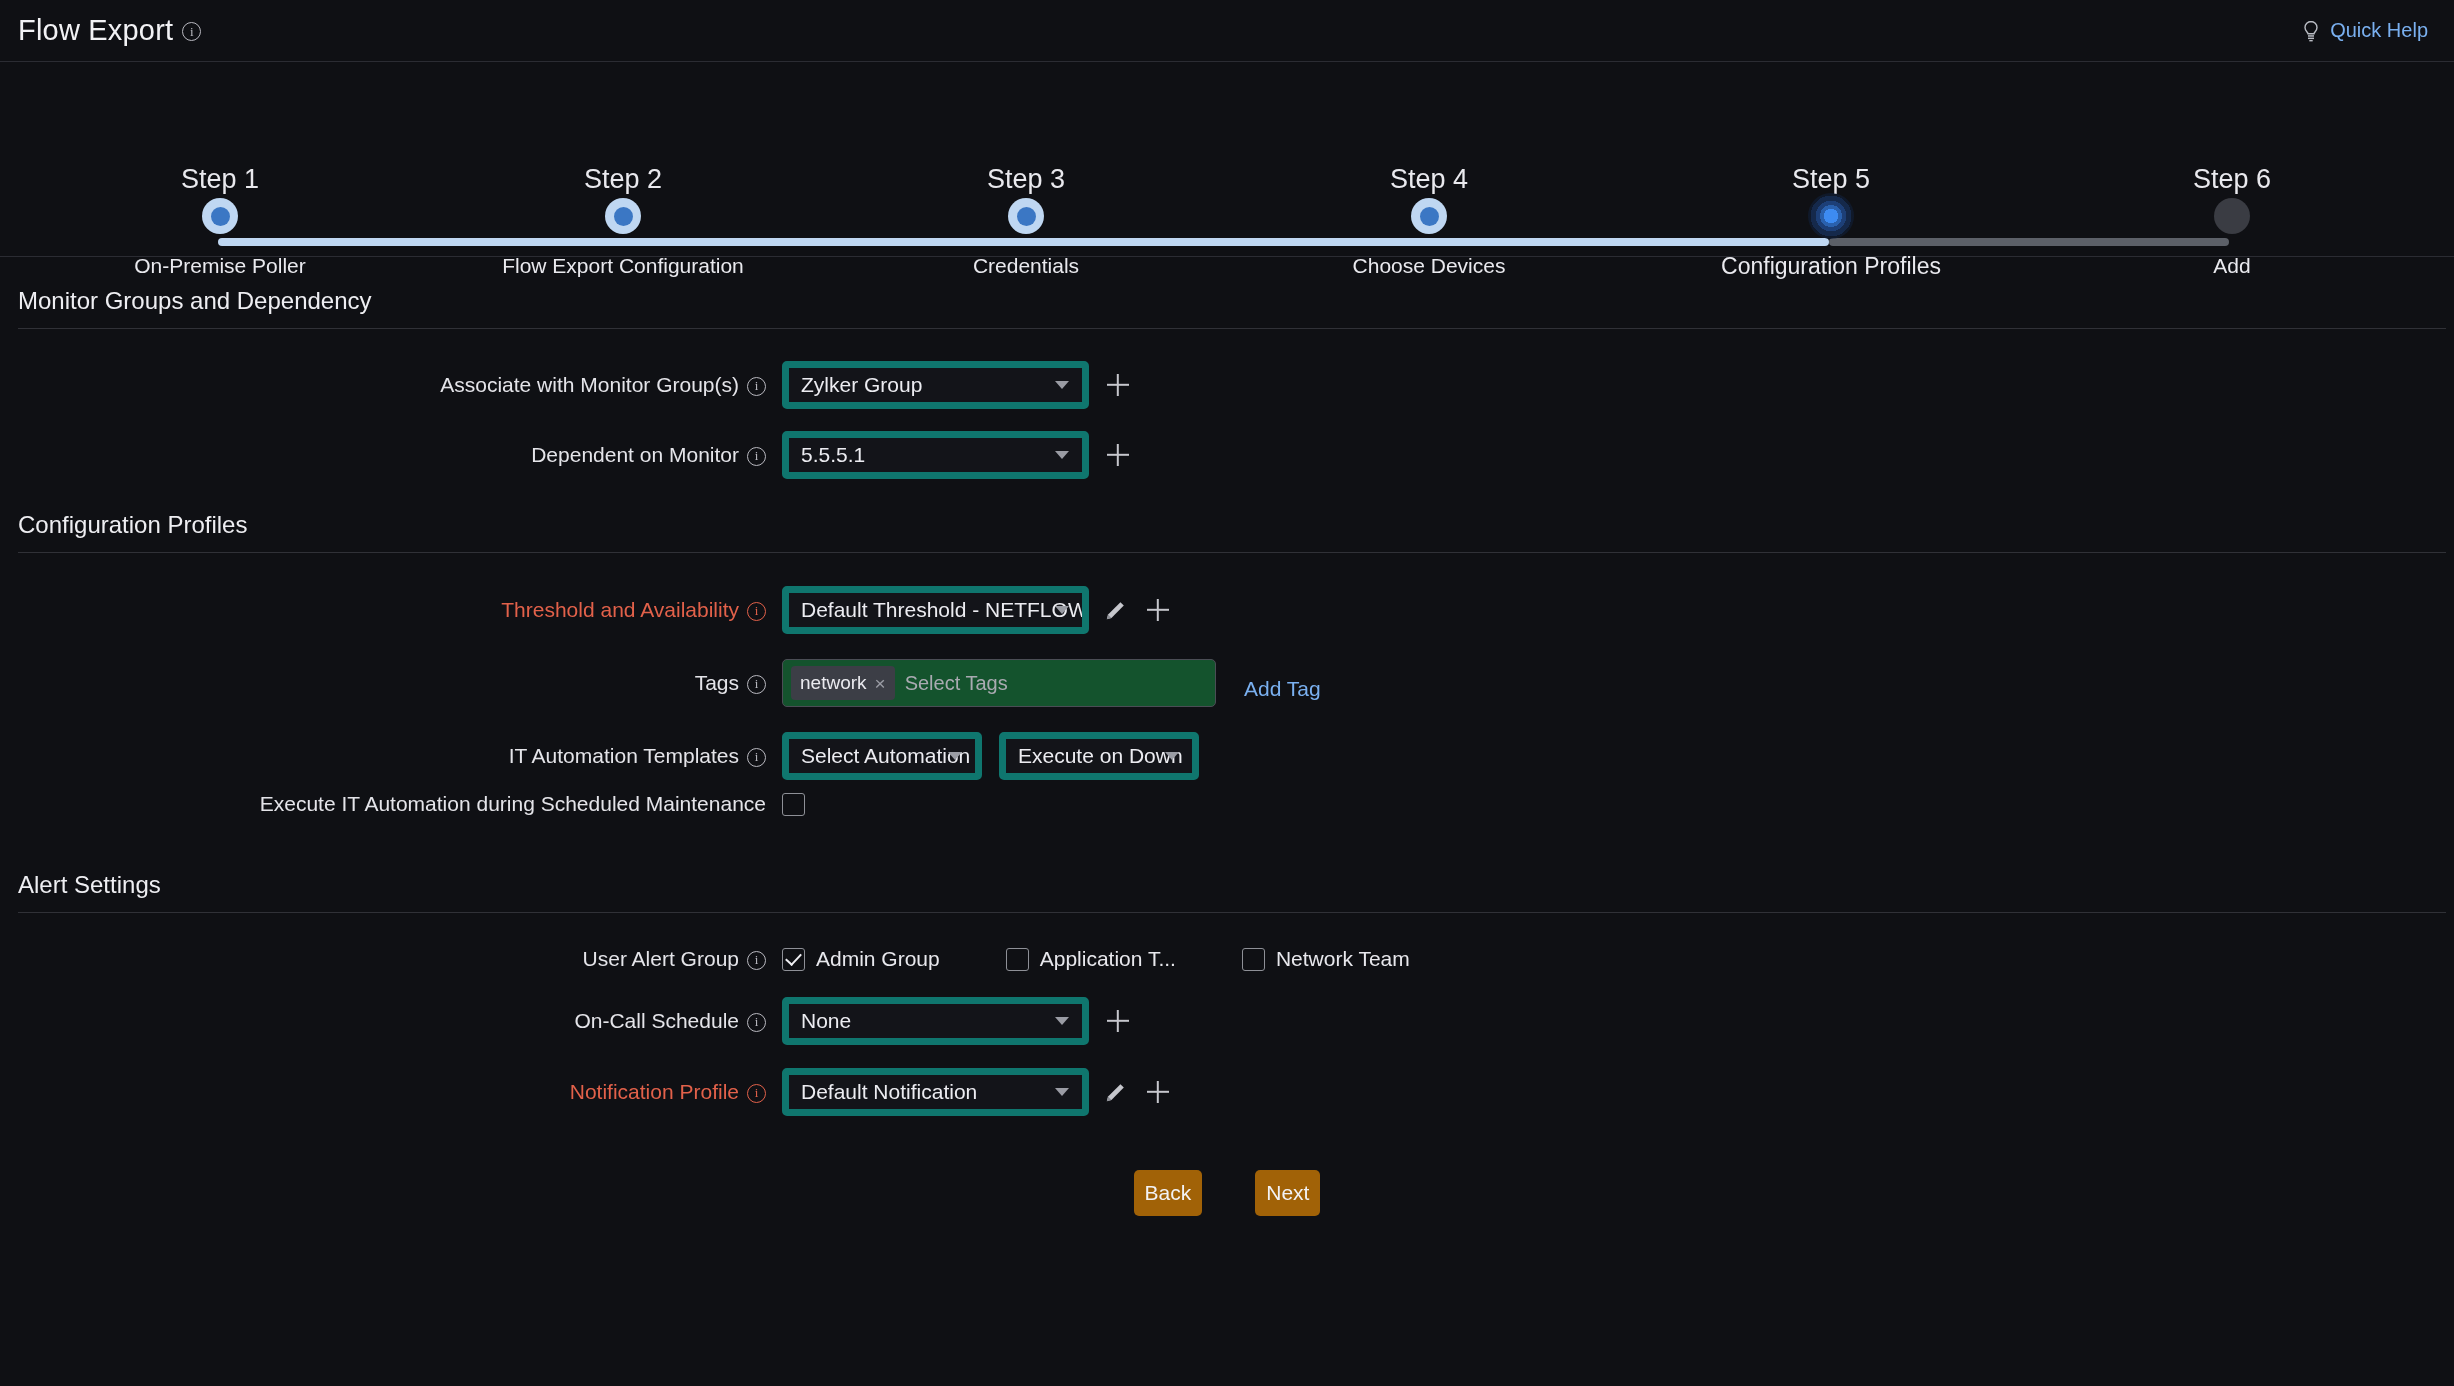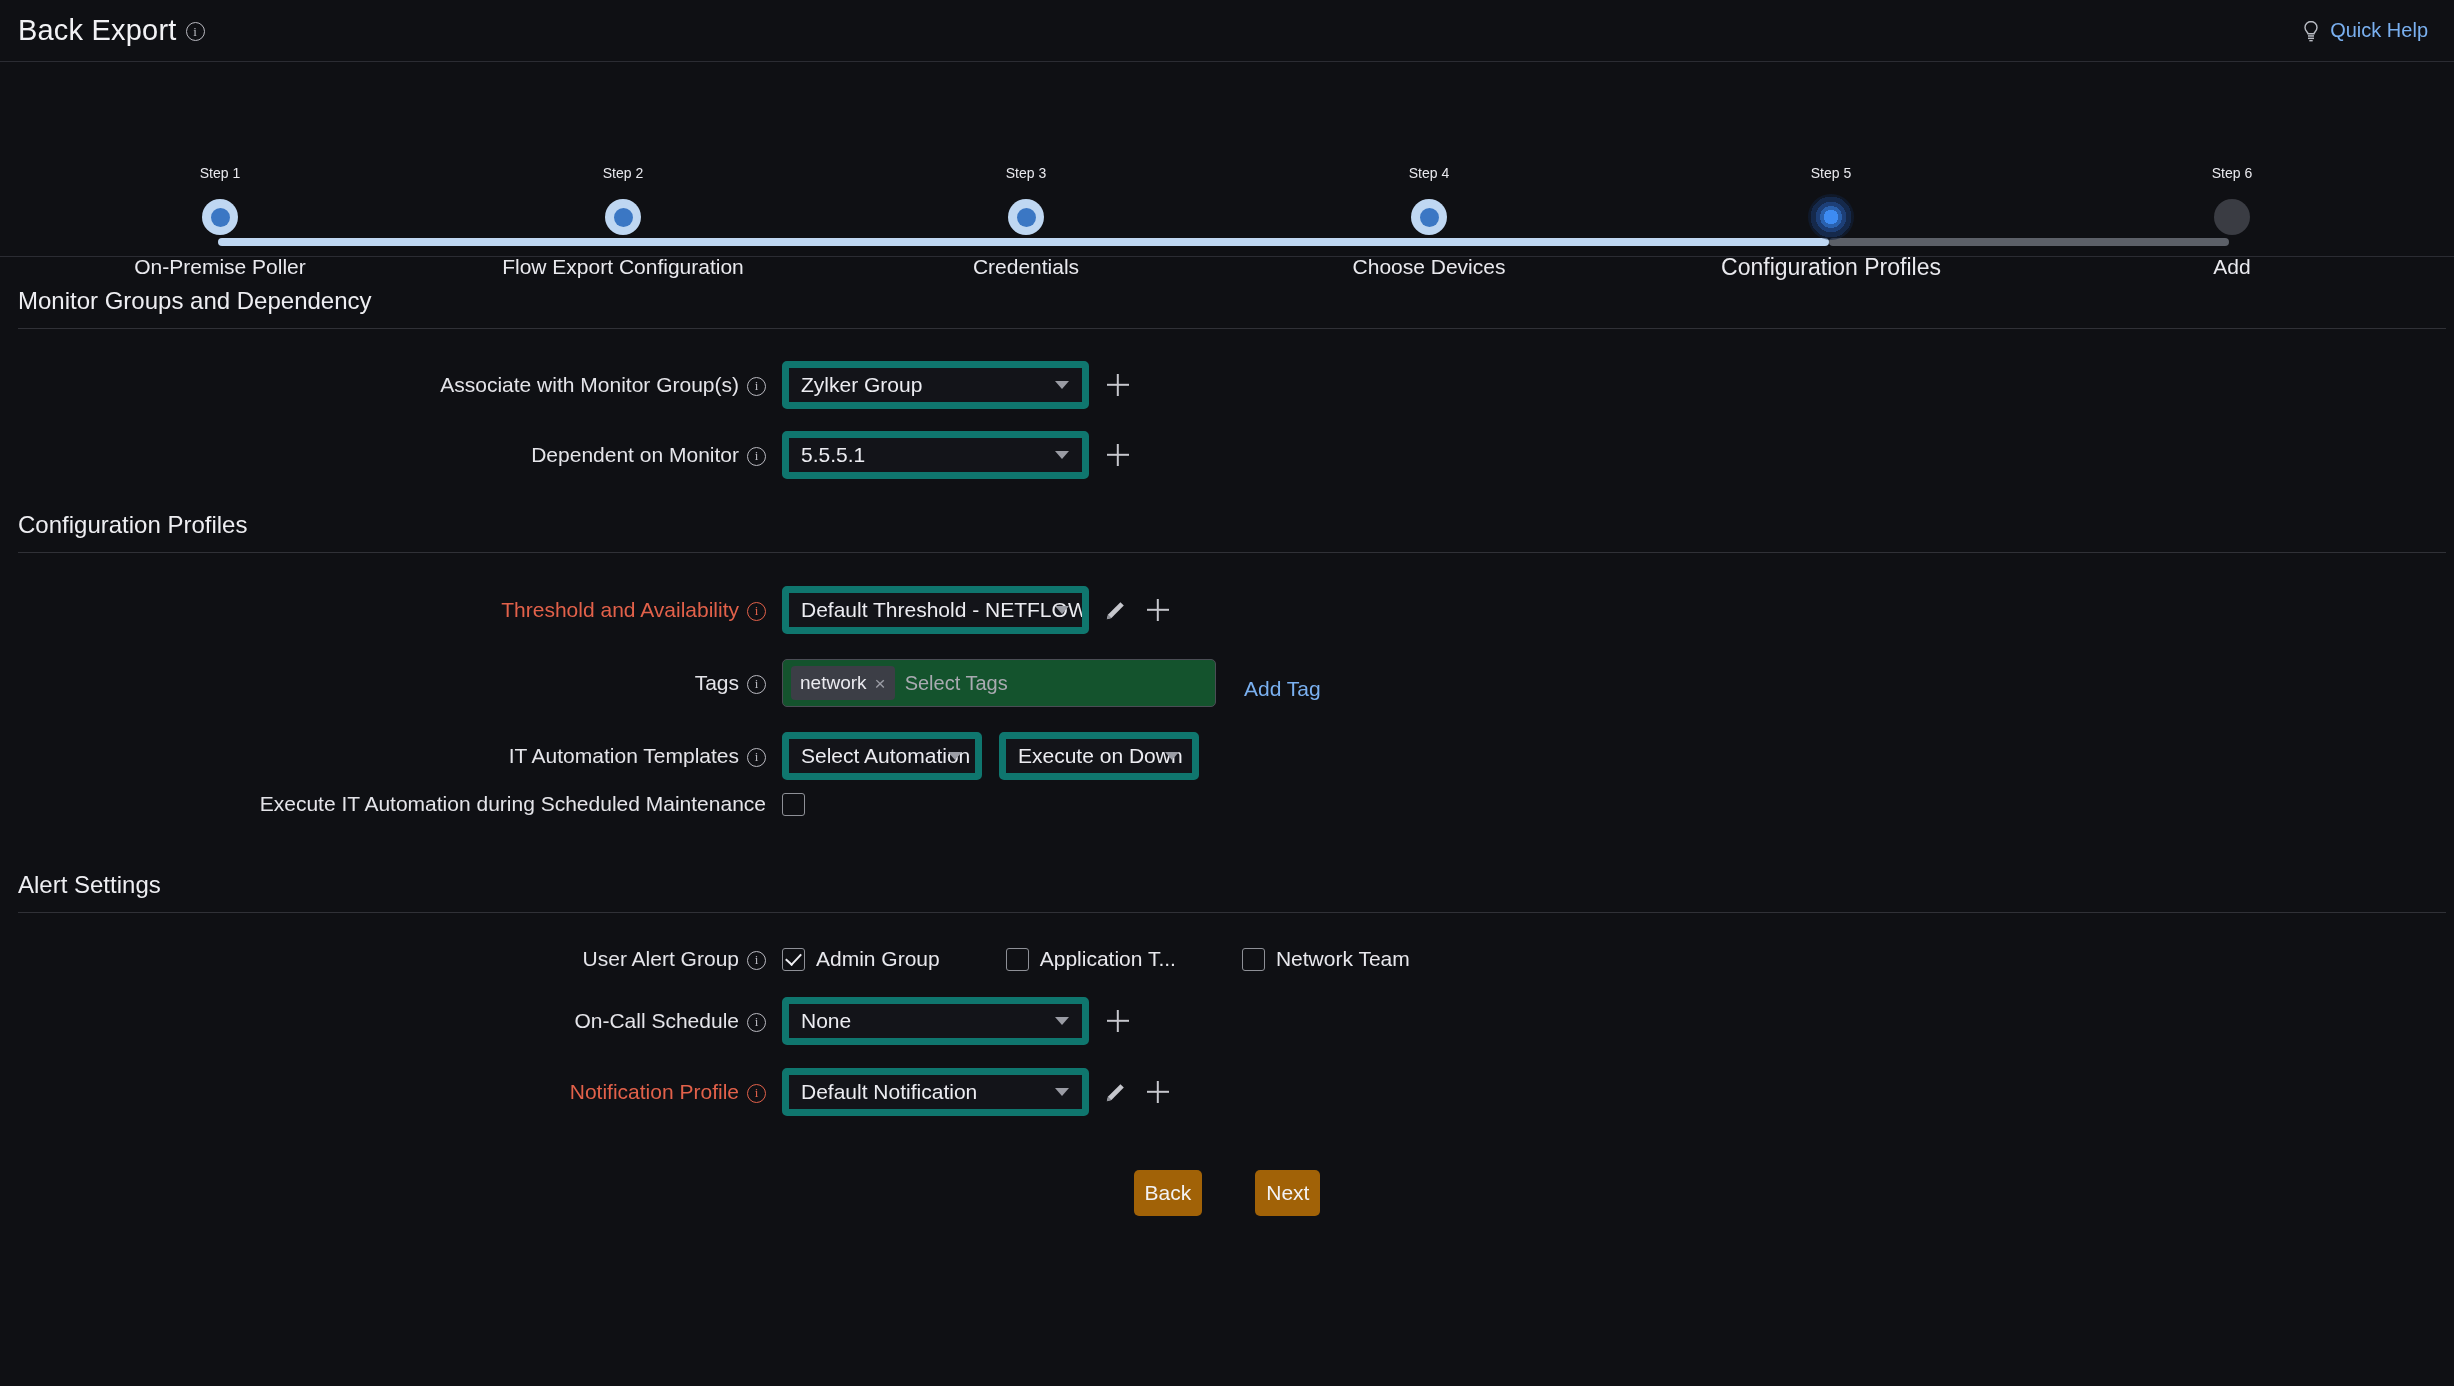--- a/index.html
+++ b/index.html
@@ -47,21 +47,21 @@
     background: #5c6068; border-radius: 4px;
   }
   .steps {
     position: absolute; left: 0; right: 0; top: 0; height: 100%;
   }
   .step {
     position: absolute; top: 104px; transform: translateX(-50%);
     text-align: center; width: 360px;
   }
   .step .num {
-    font-size: 14px; color: #e9e9ee; margin-bottom: 14px; display: block;
+    font-size: 27px; color: #e9e9ee; display: block;
     line-height: 1;
   }
   .step .dotcell {
     height: 46px; display: flex; align-items: center; justify-content: center;
     position: relative;
   }
   .dot-done {
     width: 36px; height: 36px; border-radius: 50%;
     background: #bfd7f2; display: flex; align-items: center; justify-content: center;
     position: relative; z-index: 3;
@@ -196,21 +196,21 @@
     background: #a16207; border: none; border-radius: 5px;
     color: #f2f2f5; font-size: 21px; font-family: inherit;
     padding: 11px 11px; cursor: pointer;
   }
 </style>
 </head>
 <body>
 
 <div class="topbar">
   <div class="title-wrap">
-    <span class="page-title">Back Export</span>
+    <span class="page-title">Flow Export</span>
     <span class="info"></span>
   </div>
   <div class="quick-help">
     <svg width="20" height="22" viewBox="0 0 20 22">
       <path d="M10 1.5c-3.3 0-6 2.6-6 5.9 0 2.3 1.3 3.7 2.2 4.8.5.6.8 1 .8 1.6h6c0-.6.3-1 .8-1.6.9-1.1 2.2-2.5 2.2-4.8 0-3.3-2.7-5.9-6-5.9z" fill="none" stroke="#b9bcc3" stroke-width="1.4"></path>
       <rect x="7" y="15.2" width="6" height="1.5" fill="#b9bcc3"></rect>
       <rect x="7" y="17.6" width="6" height="1.5" fill="#b9bcc3"></rect>
       <rect x="8.3" y="20" width="3.4" height="1.4" fill="#b9bcc3"></rect>
     </svg>
     <span>Quick Help</span>

